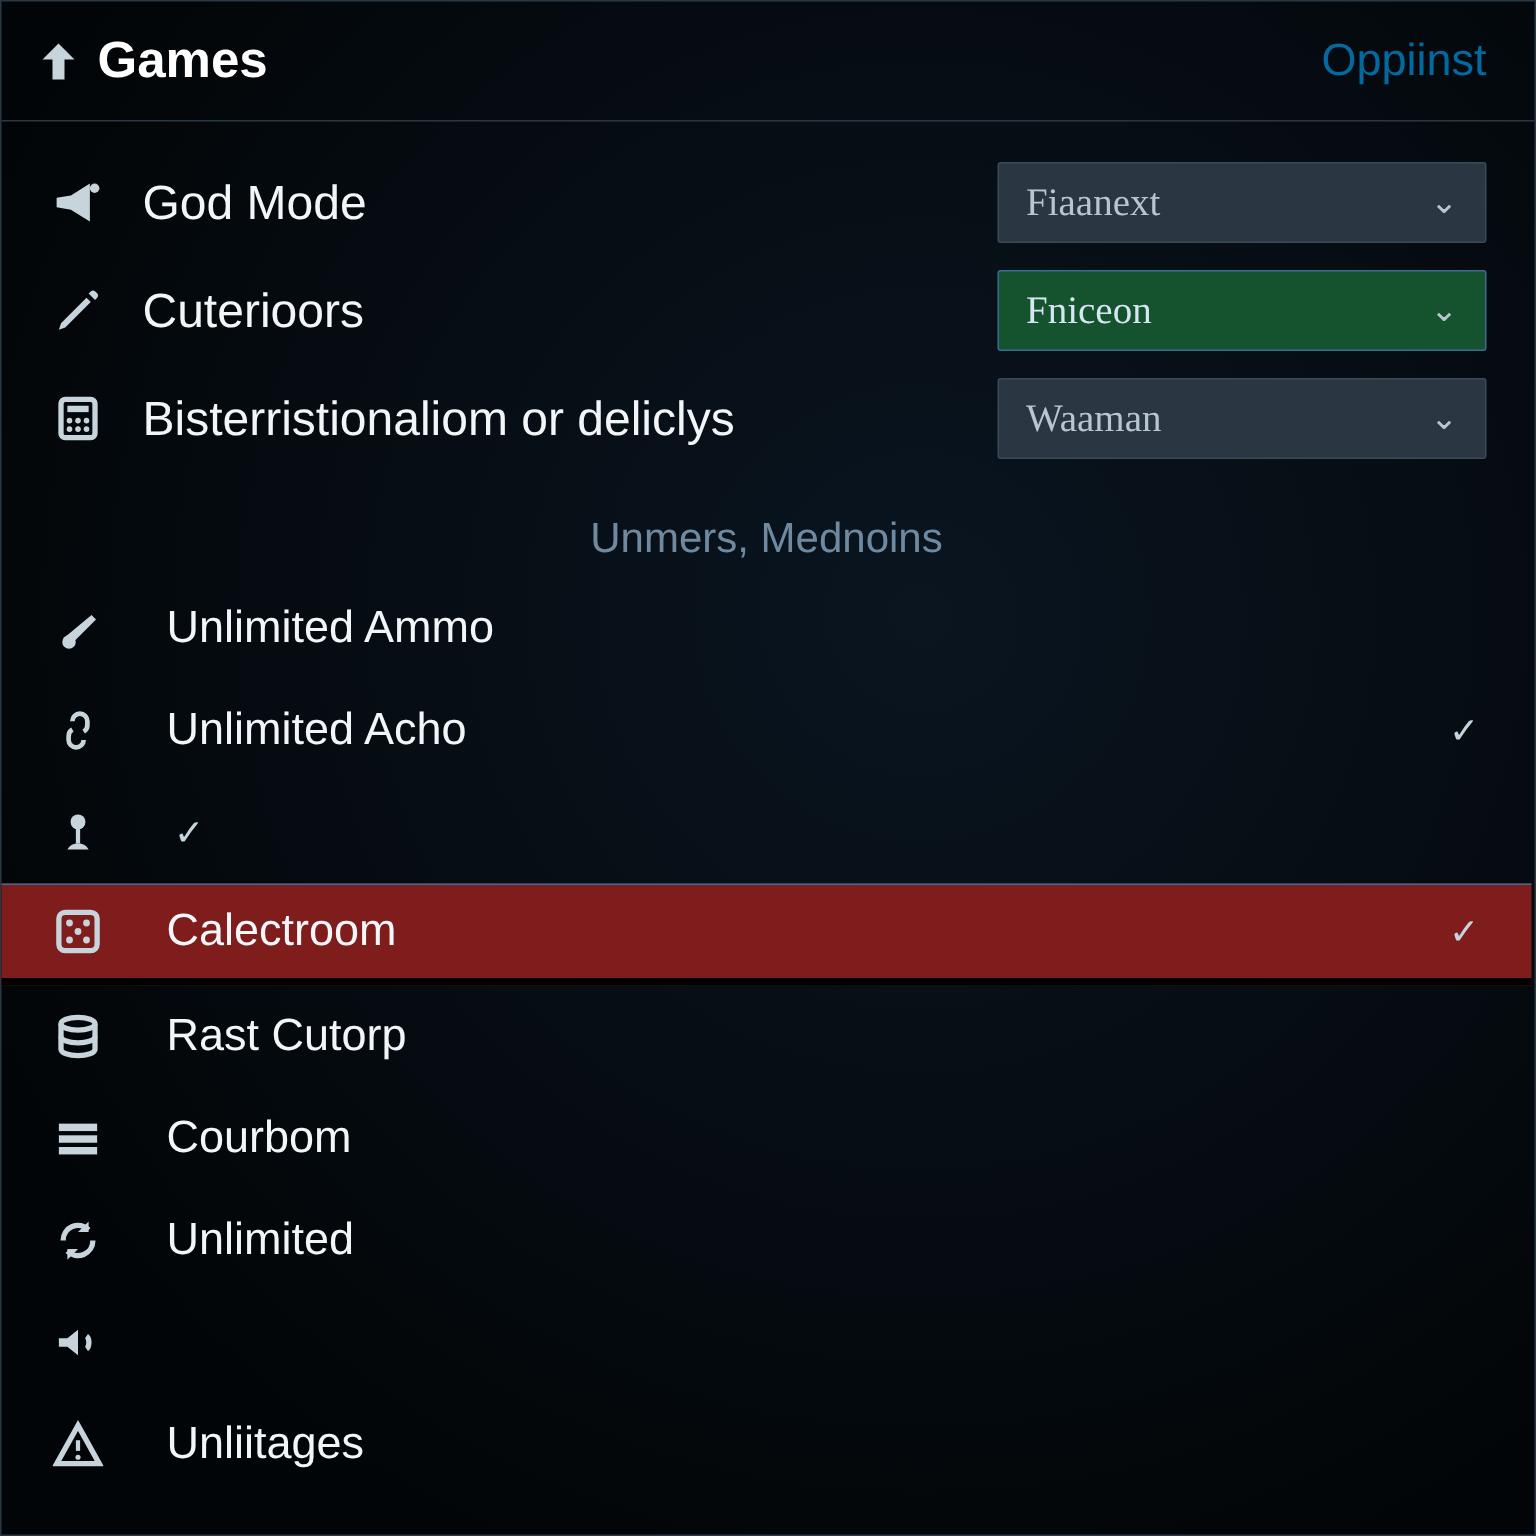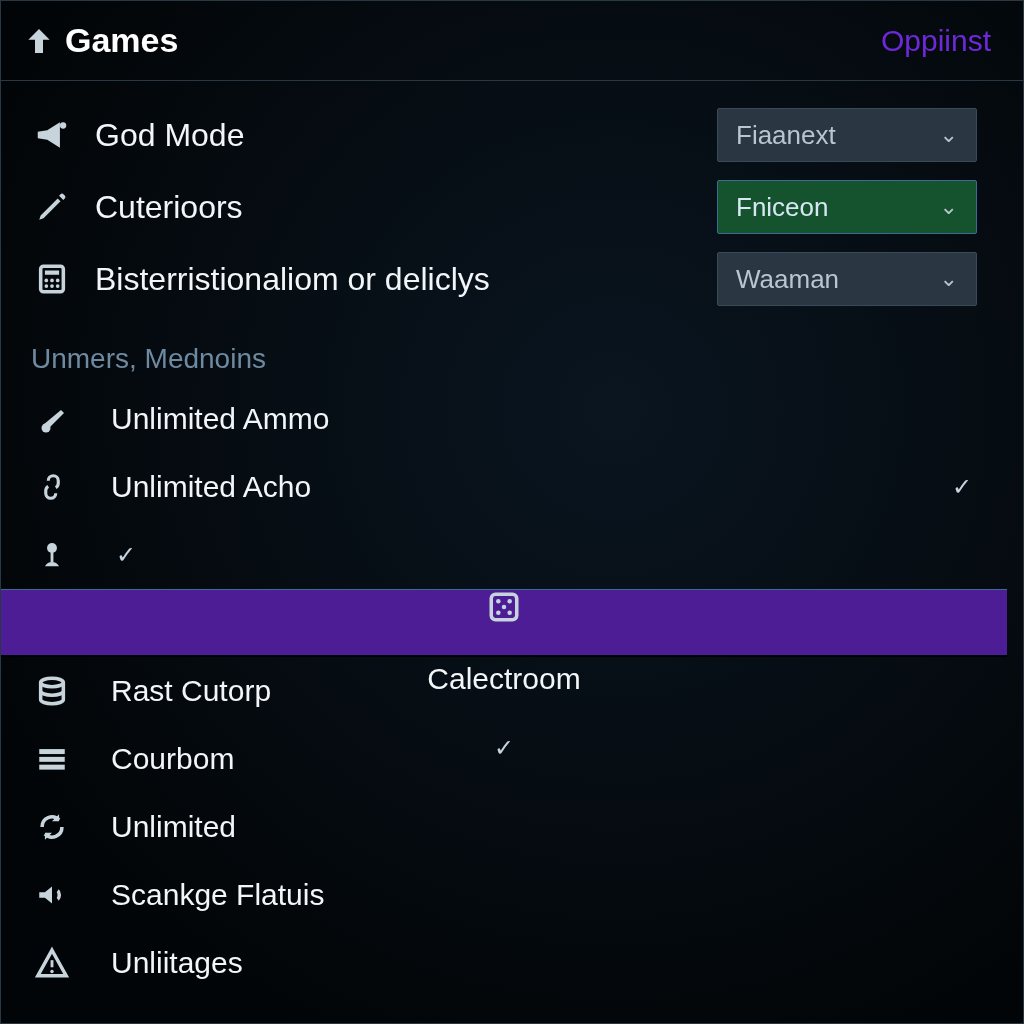--- a/index.html
+++ b/index.html
@@ -50,85 +50,86 @@
     bottom: 10px;
     left: 20px; right: 20px;
     height: 2px;
     background: #8aa2b4;
   }
   .tab-underline.active { background: #ffffff; height: 3px; }
   .tab-spacer { flex: 1; }
   .tab-right {
     padding: 0 24px;
     font-size: 30px;
-    color: #6d28d9;
+    color: #0369a1;
   }
 
   
   .body {
-    padding: 18px 16px 0 0;
+    padding: 18px 2px 0 0;
   }
 
   
   .row {
     display: flex;
     align-items: center;
     height: 72px;
     padding: 0 30px 0 30px;
     gap: 22px;
   }
   .row .icon { width: 42px; height: 42px; display:flex; align-items:center; justify-content:center; }
   .row .label {
     font-size: 32px;
     color: #f2f6f9;
     flex: 1;
   }
   .dropdown {
-    width: 260px;
+    width: 326px;
     height: 54px;
     background: #2a3642;
     border: 1px solid #3a4a58;
     display: flex;
     align-items: center;
     padding: 0 18px;
     font-size: 26px;
     color: #b8c6d0;
     border-radius: 2px;
     justify-content: space-between;
+    font-family: Liberation Serif, serif;
   }
   .dropdown.active {
     background: #14532d;
     border-color: #3a6c96;
     color: #d6e6f2;
   }
   .chev { font-size: 22px; color: #b8c6d0; }
 
   
   .section-header {
     padding: 28px 30px 10px 30px;
     font-size: 28px;
     color: #6f8aa0;
+    text-align: center;
   }
 
   
   .list-row {
     display: flex;
     align-items: center;
     height: 68px;
     padding: 0 30px;
     gap: 38px;
   }
   .list-row .icon { width: 42px; height: 42px; display:flex; align-items:center; justify-content:center; }
   .list-row .label { font-size: 30px; color: #f2f6f9; flex: 1; }
   .list-row.selected {
-    background: #4c1d95;
+    background: #7f1d1d;
     color: #ffffff;
     border-top: 1px solid #3a6c96;
-    border-bottom: 2px solid #000000;
-    flex-direction: column;
+    border-bottom: 5px solid #000000;
   }
   .check {
     font-size: 24px;
     color: #c6d4de;
     width: 30px;
     text-align: center;
   }
 
   
   svg { display: block; }
@@ -284,21 +285,20 @@
           <span class="label">Unlimited</span>
           <span class="check"></span>
         </div>
         <div class="list-row">
           <span class="icon">
             <svg width="34" height="34" viewBox="0 0 24 24">
               <path class="ic" d="M3 10v4h4l5 4V6l-5 4H3z"></path>
               <path class="ic-stroke" d="M16 9c1.5 1 1.5 5 0 6"></path>
             </svg>
           </span>
-          <span class="label">Scankge Flatuis</span>
           <span class="check"></span>
         </div>
         <div class="list-row">
           <span class="icon">
             <svg width="34" height="34" viewBox="0 0 24 24">
               <path class="ic-stroke" stroke-width="2.5" d="M12 3l10 18H2L12 3z"></path>
               <rect class="ic" x="11" y="10" width="2" height="5"></rect>
               <circle class="ic" cx="12" cy="18" r="1.2"></circle>
             </svg>
           </span>

